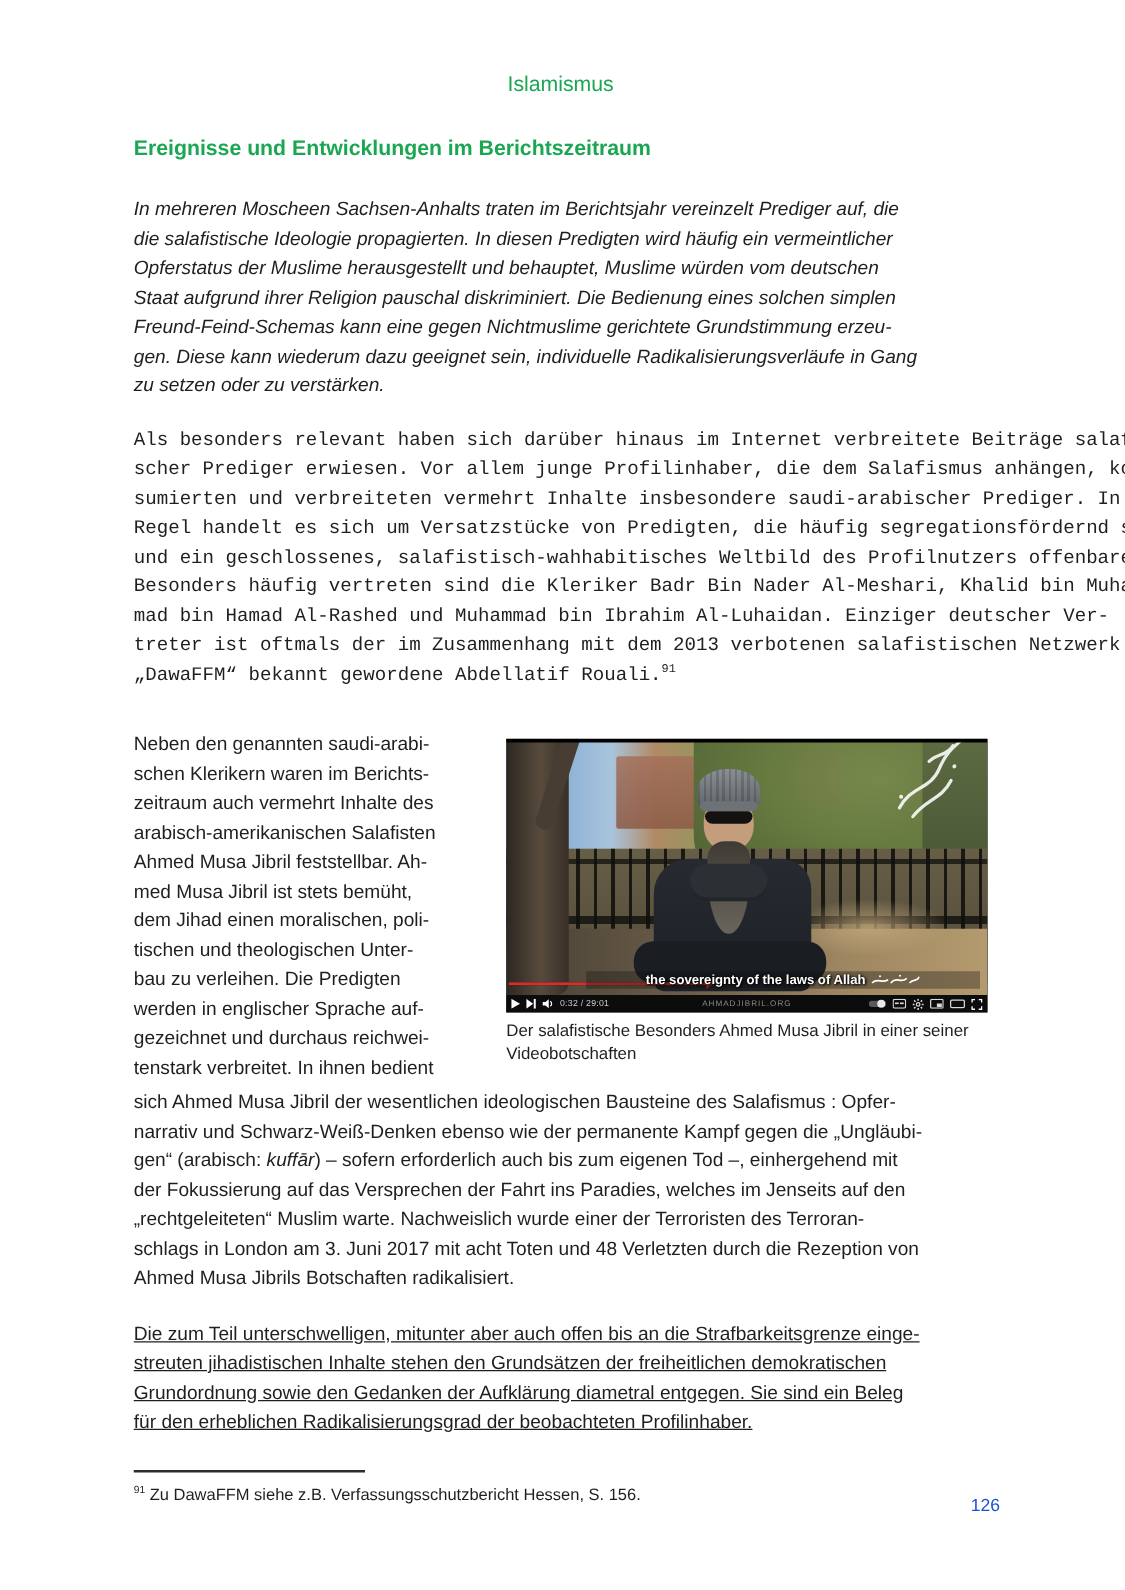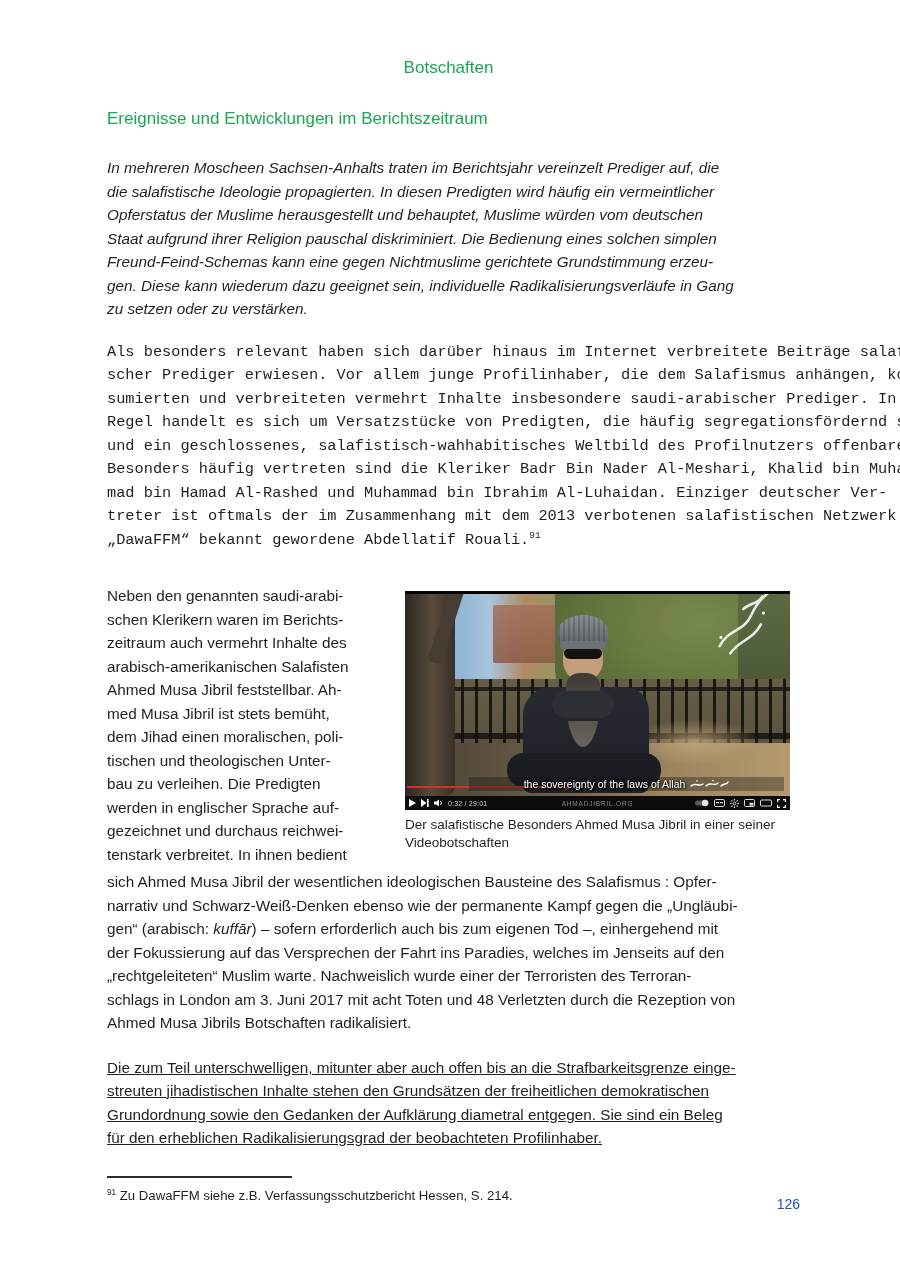--- a/index.html
+++ b/index.html
@@ -5,21 +5,21 @@
   html,body{margin:0;padding:0;}
   body{
     width:900px;height:1272px;background:#ffffff;
     font-family:"Liberation Sans","DejaVu Sans",sans-serif;
     color:#1f1f1f;-webkit-font-smoothing:antialiased;
   }
   .page{position:relative;width:900px;height:1272px;overflow:hidden;background:#fff;}
   .content{position:absolute;left:107px;top:0;width:700px;padding-top:57px;}
 
   .doc-title{ text-align:center;font-size:17px;line-height:22px;color:var(--green);width:683px;}
-  .doc-heading{margin-top:29px;font-size:17px;line-height:22px;font-weight:normal;color:var(--green);}
+  .doc-heading{margin-top:29px;font-size:17px;line-height:22px;font-weight:bold;color:var(--green);}
 
   .para{font-size:15.3px;line-height:23.5px;white-space:pre;color:#1f1f1f;}
   .p1{margin-top:26px;font-style:italic;}
   .p2{margin-top:20px;font-family:Liberation Mono, monospace;}
   .p4{margin-top:21px;text-decoration:underline;}
   sup{font-size:0.62em;line-height:0;}
   .it{font-style:italic;}
 
   .media-row{margin-top:32px;display:flex;width:683px;justify-content:center;}
   .col-text{width:292px;flex:0 0 auto;}
@@ -62,21 +62,21 @@
       linear-gradient(180deg,#8a8f93,#5e6367);
     border-radius:50% 50% 24% 24%;}
   .m-brim{position:absolute;left:155px;top:50px;width:46px;height:8px;background:#6d7276;border-radius:4px;}
   .m-glasses{position:absolute;left:159px;top:58px;width:38px;height:10px;background:#141210;border-radius:4px 4px 6px 6px;}
   .m-beard{position:absolute;left:161px;top:82px;width:34px;height:74px;
     background:linear-gradient(180deg,#3f3a34,#6a655c);border-radius:42% 42% 52% 52% / 18% 18% 68% 68%;}
 
   .v-calligraphy{position:absolute;right:6px;top:2px;width:76px;height:62px;transform:rotate(-18deg);opacity:.95;}
 
   .v-subtitle{position:absolute;left:64px;right:6px;bottom:19px;display:flex;align-items:center;justify-content:center;gap:4px;
-    font-size:10.5px;font-weight:normal;color:#fff;
+    font-size:10.5px;font-weight:bold;color:#fff;
     text-shadow:0 0 3px #000,1px 1px 2px #000;background:rgba(20,20,20,.35);padding:1px 3px;}
   .v-arrow{position:absolute;left:2px;bottom:22px;height:3px;display:flex;align-items:center;}
   .v-arrow-line{height:2px;background:#d2302a;box-shadow:0 0 1px #80100c;}
   .v-arrow-head{width:0;height:0;border-left:6px solid #d2302a;border-top:4px solid transparent;border-bottom:4px solid transparent;}
 
   .v-controls{position:absolute;left:0;right:0;bottom:0;height:14px;background:#0c0c0c;display:flex;align-items:center;padding:0 4px;gap:5px;}
   .vc-left{display:flex;align-items:center;gap:5px;}
   .vc-time{font-size:7px;color:#cfcfcf;letter-spacing:.2px;}
   .vc-watermark{position:absolute;left:0;right:0;text-align:center;font-size:6.5px;color:#8a8a8a;letter-spacing:.8px;}
   .vc-right{margin-left:auto;display:flex;align-items:center;gap:5px;}
@@ -88,21 +88,21 @@
   .page-number{position:absolute;top:1196px;right:100px;font-size:14px;color:#1d4ed8;}
 
   :root{--green:#1aa652;}
 </style>
 </head>
 <body>
 
 <div class="page">
   <div class="content">
 
-    <div class="doc-title">Botschaften</div>
+    <div class="doc-title">Islamismus</div>
 
     <div class="doc-heading">Ereignisse und Entwicklungen im Berichtszeitraum</div>
 
     <div class="para p1">In mehreren Moscheen Sachsen-Anhalts traten im Berichtsjahr vereinzelt Prediger auf, die
 die salafistische Ideologie propagierten. In diesen Predigten wird häufig ein vermeintlicher
 Opferstatus der Muslime herausgestellt und behauptet, Muslime würden vom deutschen
 Staat aufgrund ihrer Religion pauschal diskriminiert. Die Bedienung eines solchen simplen
 Freund-Feind-Schemas kann eine gegen Nichtmuslime gerichtete Grundstimmung erzeu-
 gen. Diese kann wiederum dazu geeignet sein, individuelle Radikalisierungsverläufe in Gang
 zu setzen oder zu verstärken.</div>
@@ -274,17 +274,17 @@
 „rechtgeleiteten“ Muslim warte. Nachweislich wurde einer der Terroristen des Terroran-
 schlags in London am 3. Juni 2017 mit acht Toten und 48 Verletzten durch die Rezeption von
 Ahmed Musa Jibrils Botschaften radikalisiert.</span></div>
 
     <div class="para p4">Die zum Teil unterschwelligen, mitunter aber auch offen bis an die Strafbarkeitsgrenze einge-
 streuten jihadistischen Inhalte stehen den Grundsätzen der freiheitlichen demokratischen
 Grundordnung sowie den Gedanken der Aufklärung diametral entgegen. Sie sind ein Beleg
 für den erheblichen Radikalisierungsgrad der beobachteten Profilinhaber.</div>
 
     <div class="footnote-rule"></div>
-    <div class="footnote"><sup>91</sup><span> Zu DawaFFM siehe z.B. Verfassungsschutzbericht Hessen, S. 214.</span></div>
+    <div class="footnote"><sup>91</sup><span> Zu DawaFFM siehe z.B. Verfassungsschutzbericht Hessen, S. 156.</span></div>
   </div>
 
   <div class="page-number">126</div>
 </div>
 
 </body></html>

